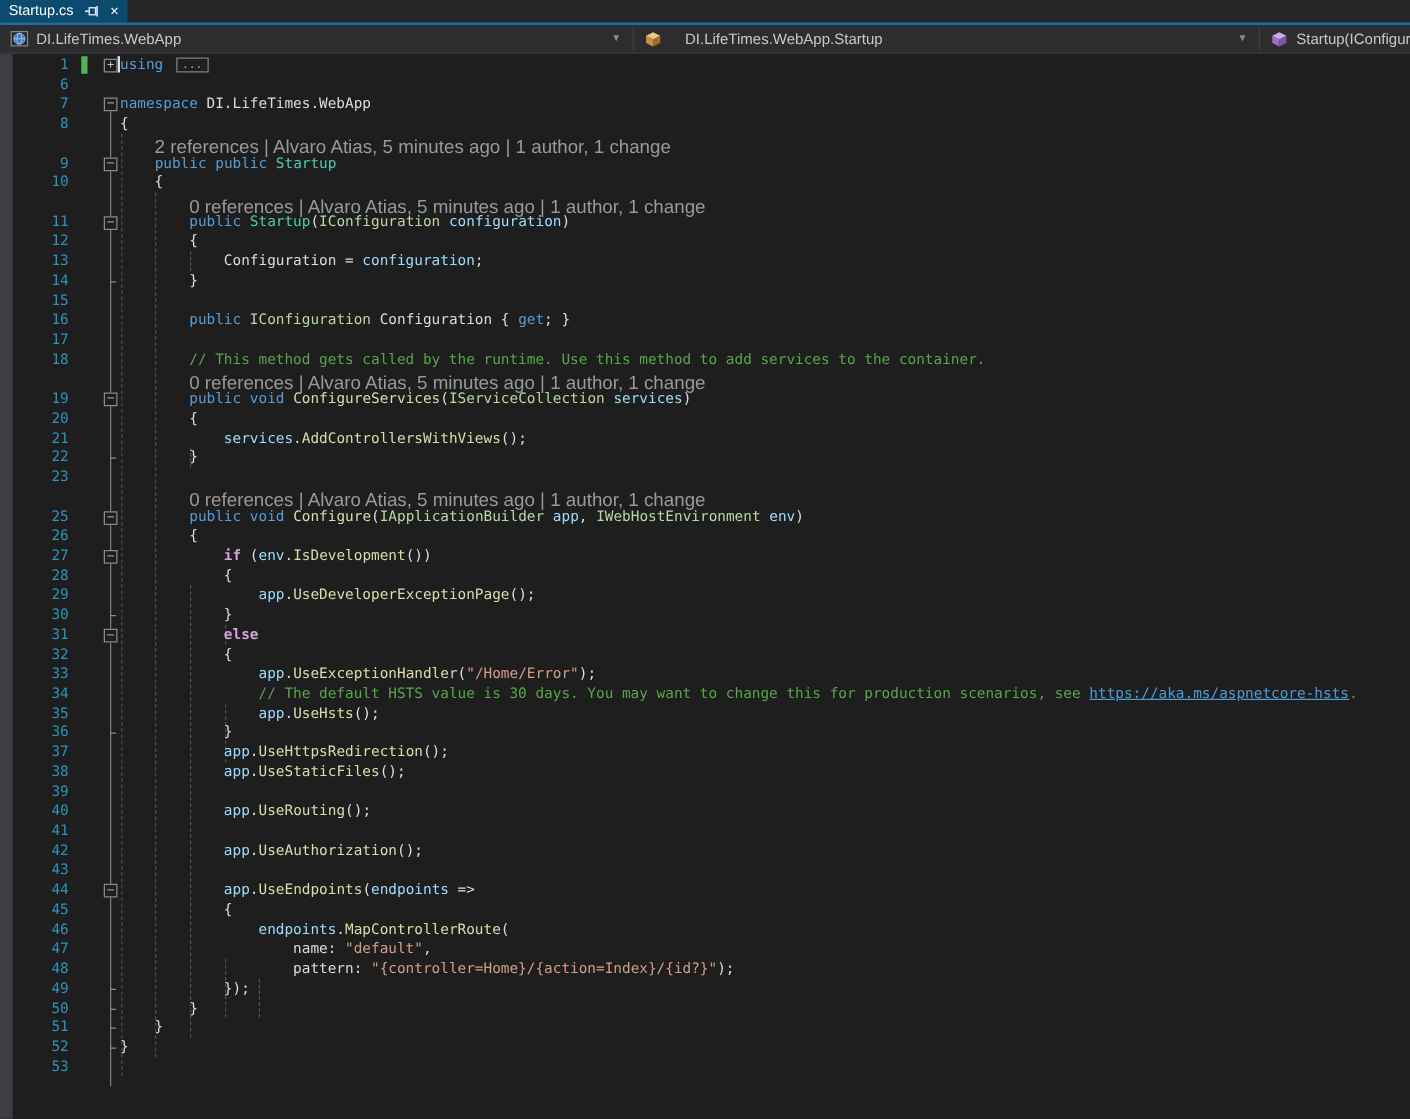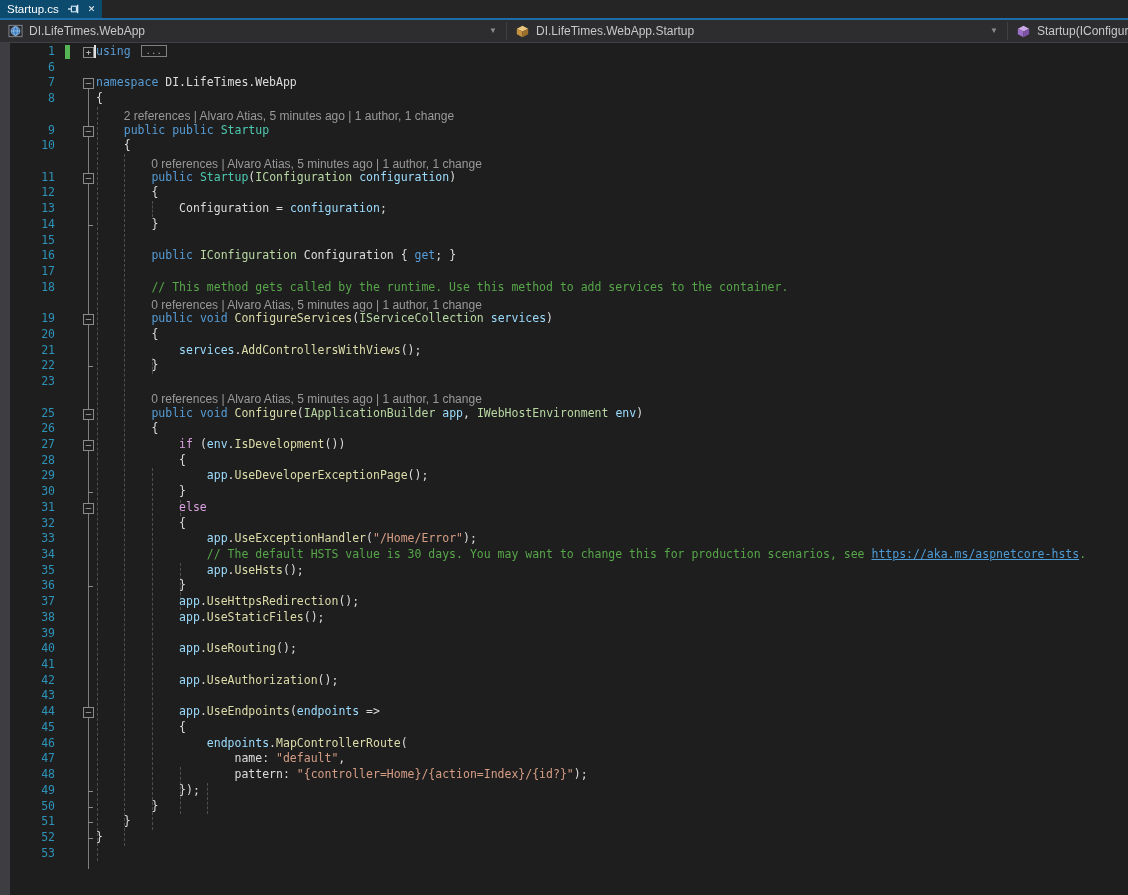--- a/index.html
+++ b/index.html
@@ -23,26 +23,26 @@
   .ico{width:15px;height:15px;margin-left:8px;display:flex;align-items:center;justify-content:center;flex:0 0 auto;}
   
   .editor{position:absolute;top:43px;left:0;right:0;bottom:0;background:#1E1E1E;}
   .margin-strip{position:absolute;left:0;top:0;width:10px;height:100%;background:#3E3E42;}
   #rows{position:absolute;left:0;top:1px;right:0;}
   .row{position:relative;height:15.72px;z-index:1;}
   .num{position:absolute;left:0;top:0;width:55px;text-align:right;color:#2E93B8;
        font-family:"DejaVu Sans Mono",monospace;font-size:11.5px;line-height:15.72px;}
   .code{position:absolute;left:96px;top:0;white-space:pre;color:#DCDCDC;
        font-family:"DejaVu Sans Mono",monospace;font-size:11.5px;line-height:15.72px;}
-  .kw{color:#569CD6;} .ctrl{color:#D8A0DF;} .cls{color:#4EC9B0;} .ifc{color:#B8D7A3;}
+  .kw{color:#569CD6;} .ctrl{color:#D8A0DF;font-weight:bold;} .cls{color:#4EC9B0;} .ifc{color:#B8D7A3;}
   .m{color:#DCDCAA;} .p{color:#9CDCFE;} .t{color:#DCDCDC;} .s{color:#D69D85;}
   .c{color:#57A64A;} .lnk{color:#4E9CD6;text-decoration:underline;}
   .box{display:inline-block;border:1px solid #808080;color:#A8A8A8;font-size:9px;line-height:10px;
        padding:0 4px;margin-left:3px;vertical-align:1px;}
-  .lens{position:absolute;top:2.5px;font-size:12px;color:#999999;white-space:nowrap;}
+  .lens{position:absolute;top:2.5px;font-size:15px;color:#999999;white-space:nowrap;}
   .fold{position:absolute;left:83px;top:3px;width:9px;height:9px;border:1px solid #8A8A8A;background:#1E1E1E;
         color:#CCCCCC;font-family:"DejaVu Sans Mono",monospace;font-size:9px;line-height:8px;text-align:center;z-index:3;}
   .tick{position:absolute;left:88px;top:8px;width:5px;height:1px;background:#8A8A8A;}
   .vline{position:absolute;left:88px;width:1px;background:#7E7E7E;z-index:0;}
   .guide{position:absolute;width:0;border-left:1px dashed #4F4F4F;z-index:0;}
   .changebar{position:absolute;left:65px;top:1px;width:4.5px;height:13.5px;background:#55B555;}
   .caret{position:absolute;left:94px;top:1px;width:1.5px;height:13px;background:#E0E0E0;}
 </style>
 </head>
 <body>
@@ -70,21 +70,21 @@
         <circle cx="8" cy="8" r="5" fill="#3A7BBF"></circle>
         <circle cx="8" cy="8" r="5" fill="none" stroke="#A8CCEE" stroke-width="0.8"></circle>
         <ellipse cx="8" cy="8" rx="2.2" ry="5" fill="none" stroke="#A8CCEE" stroke-width="0.8"></ellipse>
         <line x1="3" y1="8" x2="13" y2="8" stroke="#A8CCEE" stroke-width="0.8"></line>
       </svg>
     </span>
     <span class="lbl">DI.LifeTimes.WebApp</span>
     <span class="arrow">▼</span>
   </div>
   <div class="sep"></div>
-  <div class="combo" style="width:500px;">
+  <div class="combo" style="width:500px;gap:12px;">
     <span class="ico">
       <svg width="13" height="13" viewBox="0 0 16 16">
         <polygon points="8,1 15,4.5 8,8 1,4.5" fill="#ECC67E"></polygon>
         <polygon points="1,4.5 8,8 8,15 1,11.5" fill="#C6913F"></polygon>
         <polygon points="15,4.5 8,8 8,15 15,11.5" fill="#9C6F2B"></polygon>
       </svg>
     </span>
     <span class="lbl">DI.LifeTimes.WebApp.Startup</span>
     <span class="arrow">▼</span>
   </div>

